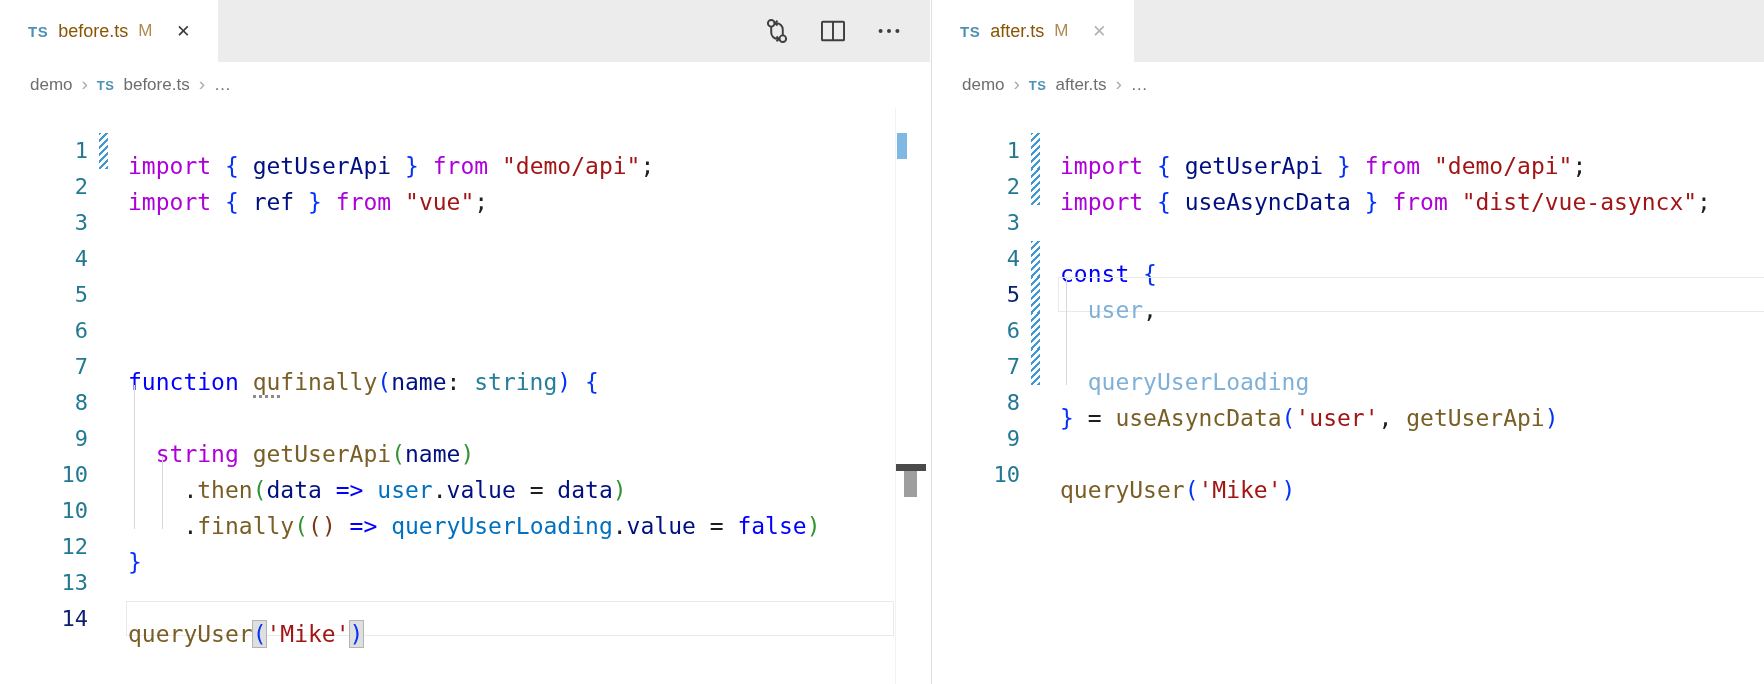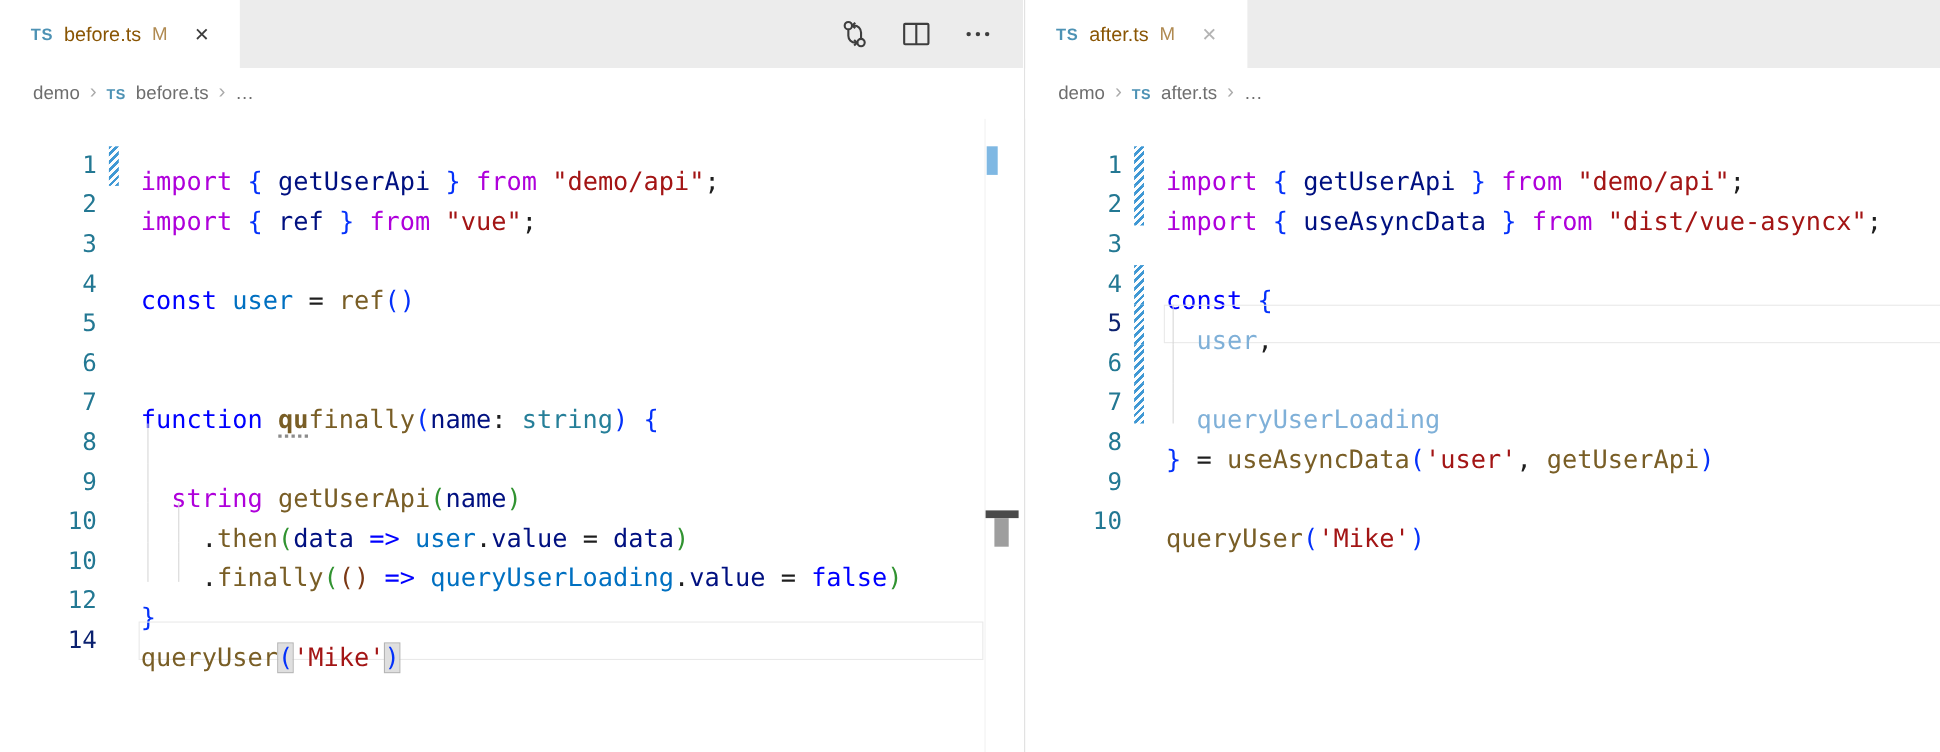--- a/index.html
+++ b/index.html
@@ -39,21 +39,21 @@
          background:repeating-linear-gradient(315deg,#3f98d4 0,#3f98d4 2.5px,#fdfdfd 2.5px,#fdfdfd 5px);}
   .code{position:absolute;left:128px;top:15px;white-space:pre;
         font-family:"DejaVu Sans Mono",monospace;font-size:23px;line-height:36px;color:#1e1e1e;}
   .guide{position:absolute;top:0;width:1px;height:36px;background:#d8d8d8;}
   .curline{position:absolute;top:0;height:33px;border:1.5px solid #e9e9e9;}
 
   .c-k1{color:#af00db}.c-k2{color:#0000ff}.c-st{color:#a31515}.c-fn{color:#795e26}
   .c-vr{color:#0070c1}.c-pr{color:#001080}.c-ty{color:#267f99}.c-pn{color:#1e1e1e}
   .c-b1{color:#0431fa}.c-b2{color:#319331}.c-b3{color:#7b3814}.c-fd{color:#7fb0d8}
   .match{background:#dfdfdf;outline:1px solid #b4b4b4;}
-  .hint{border-bottom:3px dotted #8c8c8c;padding-bottom:0px;font-weight:bold;}
+  .hint{border-bottom:3px dotted #8c8c8c;padding-bottom:0px;}
 
   
   .ruler{position:absolute;top:108px;bottom:0;right:4px;width:30px;border-left:1px solid #f2f2f2;}
   .ovr-mod{position:absolute;left:1px;top:25px;width:10px;height:26px;background:#7fb8e3;}
   .ovr-cursor{position:absolute;left:0;right:0;top:356px;height:7px;background:#4a4a4a;}
   .ovr-thumb{position:absolute;left:8px;top:363px;width:13px;height:26px;background:#9e9e9e;}
 
   svg{display:block;}
 </style>
 </head>
@@ -111,21 +111,20 @@
         <div class="line">
           <div class="ln">2</div>
           <div class="code"><span class="c-k1">import</span><span class="c-pn"> </span><span class="c-b1">{</span><span class="c-pn"> </span><span class="c-pr">ref</span><span class="c-pn"> </span><span class="c-b1">}</span><span class="c-pn"> </span><span class="c-k1">from</span><span class="c-pn"> </span><span class="c-st">"vue"</span><span class="c-pn">;</span></div>
         </div>
         <div class="line">
           <div class="ln">3</div>
           <div class="code"></div>
         </div>
         <div class="line">
           <div class="ln">4</div>
-          <div class="code"><span class="c-k2">const</span><span class="c-pn"> </span><span class="c-vr">user</span><span class="c-pn"> = </span><span class="c-fn">ref</span><span class="c-b1">()</span></div>
         </div>
         <div class="line">
           <div class="ln">5</div>
         </div>
         <div class="line">
           <div class="ln">6</div>
           <div class="code"></div>
         </div>
         <div class="line">
           <div class="ln">7</div>
@@ -148,20 +147,24 @@
         </div>
         <div class="line">
           <div class="ln">10</div>
           <div class="guide" style="left: 134px;"></div>
           <div class="guide" style="left: 161.7px;"></div>
           <div class="code"><span class="c-pn">    </span><span class="c-pn">.</span><span class="c-fn">finally</span><span class="c-b2">(</span><span class="c-b3">()</span><span class="c-pn"> </span><span class="c-k2">=&gt;</span><span class="c-pn"> </span><span class="c-vr">queryUserLoading</span><span class="c-pn">.</span><span class="c-pr">value</span><span class="c-pn"> = </span><span class="c-k2">false</span><span class="c-b2">)</span></div>
         </div>
         <div class="line">
           <div class="ln">12</div>
           <div class="code"><span class="c-b1">}</span></div>
+        </div>
+        <div class="line">
+          <div class="ln">13</div>
+          <div class="code"></div>
         </div>
         <div class="line">
           <div class="curline" style="left: 126px; right: 36px;"></div>
           <div class="ln active">14</div>
           <div class="code"><span class="c-fn">queryUser</span><span class="c-b1 match">(</span><span class="c-st">'Mike'</span><span class="c-b1 match">)</span></div>
         </div>
       </div>
       <div class="ruler">
         <div class="ovr-mod"></div>
         <div class="ovr-cursor"></div>

